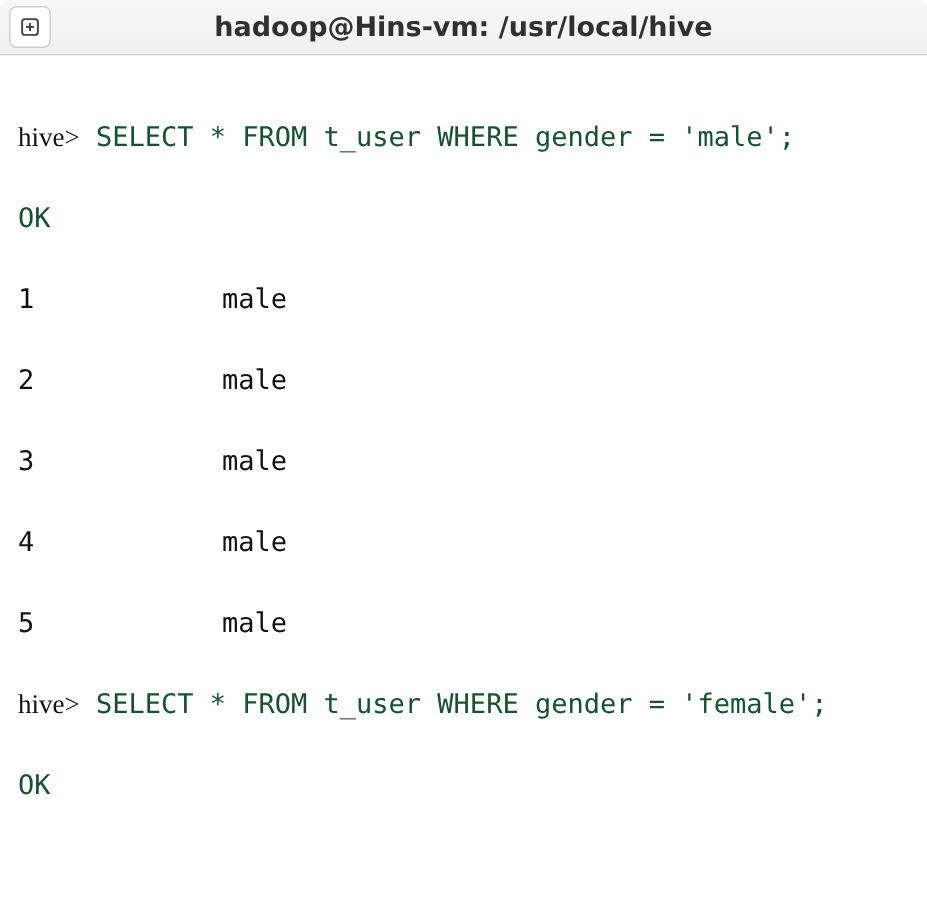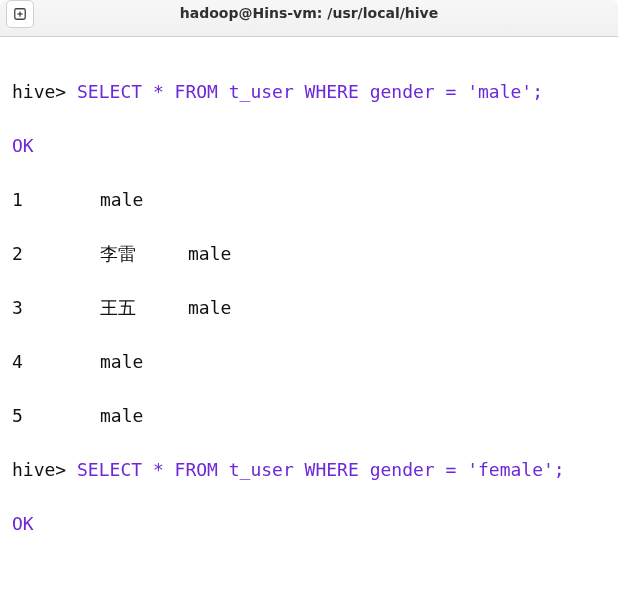--- a/index.html
+++ b/index.html
@@ -13,24 +13,24 @@
     background: #ffffff;
     color: #111111;
     overflow: hidden;
   }
   .titlebar {
     height: 36px;
     background: linear-gradient(#f7f7f7, #f0f0f0);
     border-bottom: 1px solid #d0d0d0;
     border-radius: 6px 6px 0 0;
     display: flex;
-    align-items: flex-start;
+    align-items: center;
     position: relative;
     font-family: "DejaVu Sans", "Segoe UI", Arial, sans-serif;
-    font-size: 14px;
+    font-size: 18px;
     color: #303030;
   }
   .titlebar .win-button {
     width: 26px;
     height: 26px;
     margin-left: 6px;
     border: 1px solid #cfcfcf;
     border-radius: 5px;
     background: #ffffff;
     display: flex;
@@ -49,49 +49,49 @@
     position: absolute;
     left: 50%;
     transform: translateX(-50%);
     font-weight: 600;
     white-space: nowrap;
   }
   .terminal {
     padding: 14px 12px 0 12px;
     white-space: pre;
   }
-  .prompt { color: #111111; }
-  .output { color: #6d28d9; }
+  .prompt { color: #111111; font-family: Liberation Serif, serif; }
+  .output { color: #14532d; }
   .row {
     display: flex;
   }
   .col-id  { display:inline-block; min-width: 88px; }
   .col-name{ display:inline-block; min-width: 88px; }
-  .col-gen { display:inline-block; }
+  .col-gen { display:inline-block;margin-left:48px; }
 </style>
 </head>
 <body>
 
 <div class="titlebar">
   <div class="win-button">
     <svg viewBox="0 0 16 16">
       <rect x="2" y="2" width="12" height="12" rx="2"></rect>
       <line x1="8" y1="5" x2="8" y2="11"></line>
       <line x1="5" y1="8" x2="11" y2="8"></line>
     </svg>
   </div>
   <div class="title">hadoop@Hins-vm: /usr/local/hive</div>
 </div>
 
 <div class="terminal">
 <div class="row"><span class="prompt">hive&gt;</span><span> </span><span class="output">SELECT * FROM t_user WHERE gender = 'male';</span></div>
 <div class="row"><span class="output">OK</span></div>
 <div class="row"><span class="col-id">1</span><span class="col-gen">male</span></div>
-<div class="row"><span class="col-id">2</span><span class="col-name">李雷</span><span class="col-gen">male</span></div>
-<div class="row"><span class="col-id">3</span><span class="col-name">王五</span><span class="col-gen">male</span></div>
+<div class="row"><span class="col-id">2</span><span class="col-gen">male</span></div>
+<div class="row"><span class="col-id">3</span><span class="col-gen">male</span></div>
 <div class="row"><span class="col-id">4</span><span class="col-gen">male</span></div>
 <div class="row"><span class="col-id">5</span><span class="col-gen">male</span></div>
 <div class="row"><span class="prompt">hive&gt;</span><span> </span><span class="output">SELECT * FROM t_user WHERE gender = 'female';</span></div>
 <div class="row"><span class="output">OK</span></div>
 
 
 
 
 
 

